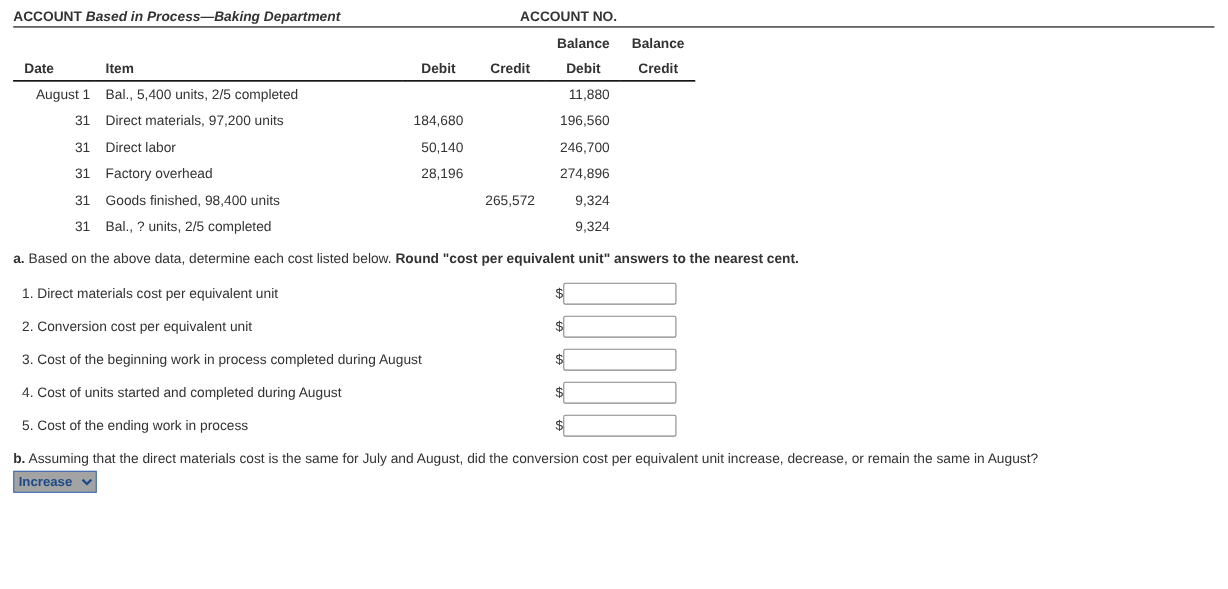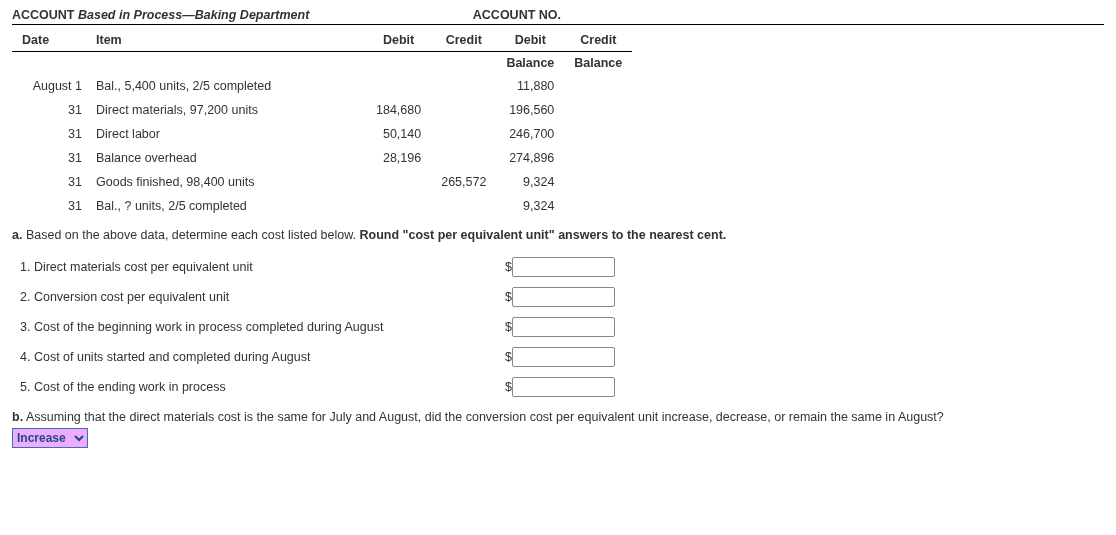--- a/index.html
+++ b/index.html
@@ -78,54 +78,54 @@
   }
   .section-b {
     margin-top: 8px;
   }
   select {
     border: 1px solid #3b6fb3;
     color: #1b4a8a;
     font-weight: bold;
     font-size: 12px;
     height: 20px;
-    background: #f0abfc;
+    background: #a3a3a3;
   }
   .indent { padding-left: 8px; }
 </style>
 </head>
 <body>
 
 <div class="page">
 
 
 
   <div class="acct-line">
     <span class="acct-label">ACCOUNT</span>
     <span class="acct-name">Based in Process—Baking Department</span>
     <span class="acct-no-label">ACCOUNT NO.</span>
   </div>
 
   <table class="ledger">
     <thead>
+      <tr>
+        <th class="nobottom" colspan="2"></th>
+        <th class="nobottom"></th>
+        <th class="nobottom"></th>
+        <th class="nobottom">Balance</th>
+        <th class="nobottom">Balance</th>
+      </tr>
       <tr>
         <th style="text-align:left">Date</th>
         <th style="text-align:left">Item</th>
         <th>Debit</th>
         <th>Credit</th>
         <th>Debit</th>
         <th>Credit</th>
       </tr>
-      <tr>
-        <th class="nobottom" colspan="2"></th>
-        <th class="nobottom"></th>
-        <th class="nobottom"></th>
-        <th class="nobottom">Balance</th>
-        <th class="nobottom">Balance</th>
-      </tr>
     </thead>
     <tbody id="ledger-body">
     <tr>
           <td class="date">August 1</td>
           <td class="item">Bal., 5,400 units, 2/5 completed</td>
           <td></td>
           <td></td>
           <td>11,880</td>
           <td></td>
         </tr>
@@ -140,21 +140,21 @@
         <tr>
           <td class="date">31</td>
           <td class="item">Direct labor</td>
           <td>50,140</td>
           <td></td>
           <td>246,700</td>
           <td></td>
         </tr>
         <tr>
           <td class="date">31</td>
-          <td class="item">Balance overhead</td>
+          <td class="item">Factory overhead</td>
           <td>28,196</td>
           <td></td>
           <td>274,896</td>
           <td></td>
         </tr>
         <tr>
           <td class="date">31</td>
           <td class="item">Goods finished, 98,400 units</td>
           <td></td>
           <td>265,572</td>

